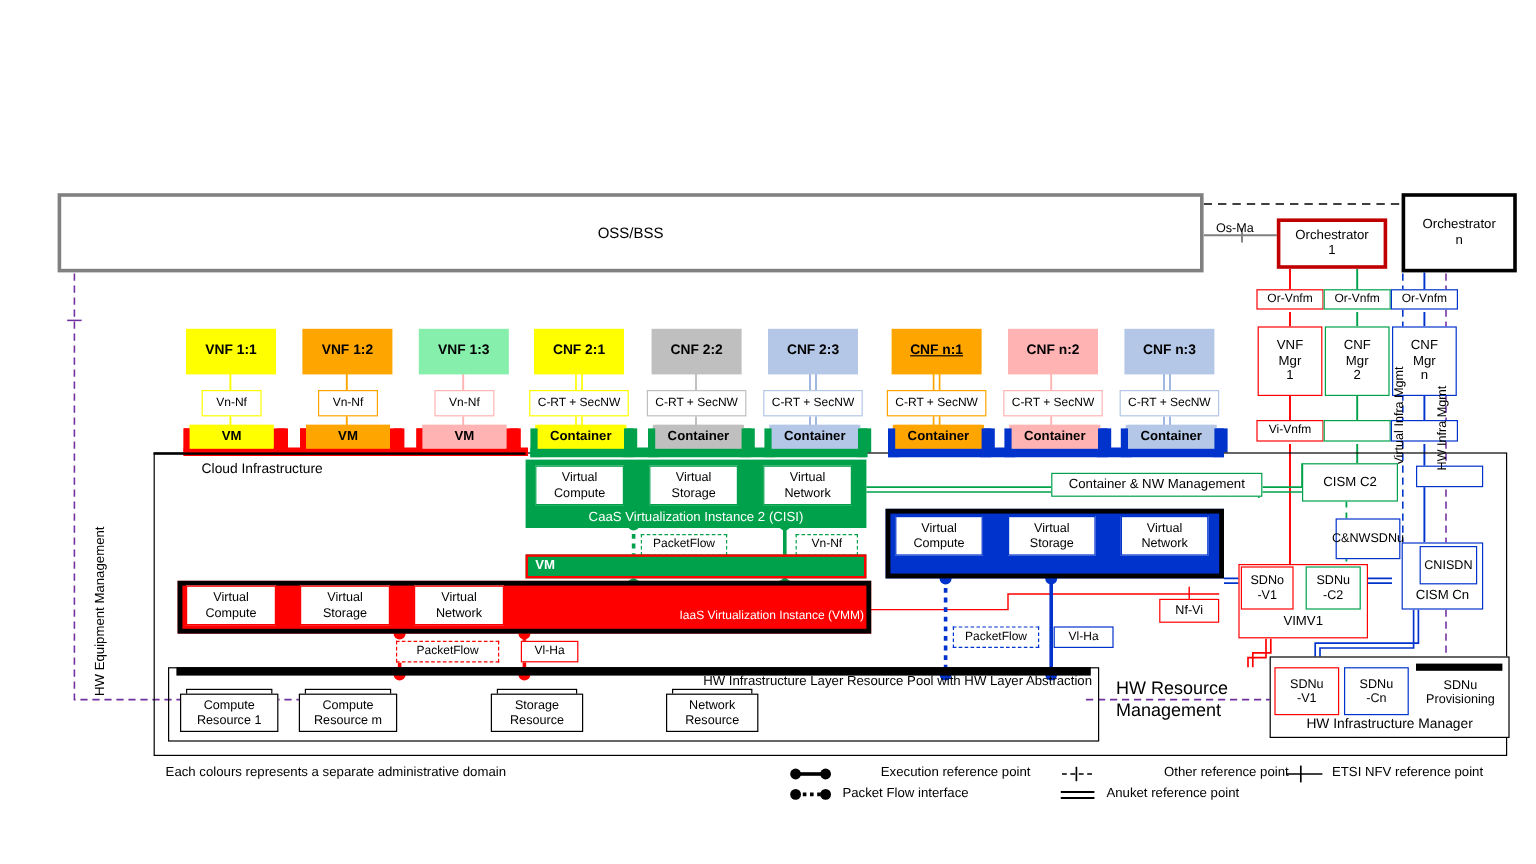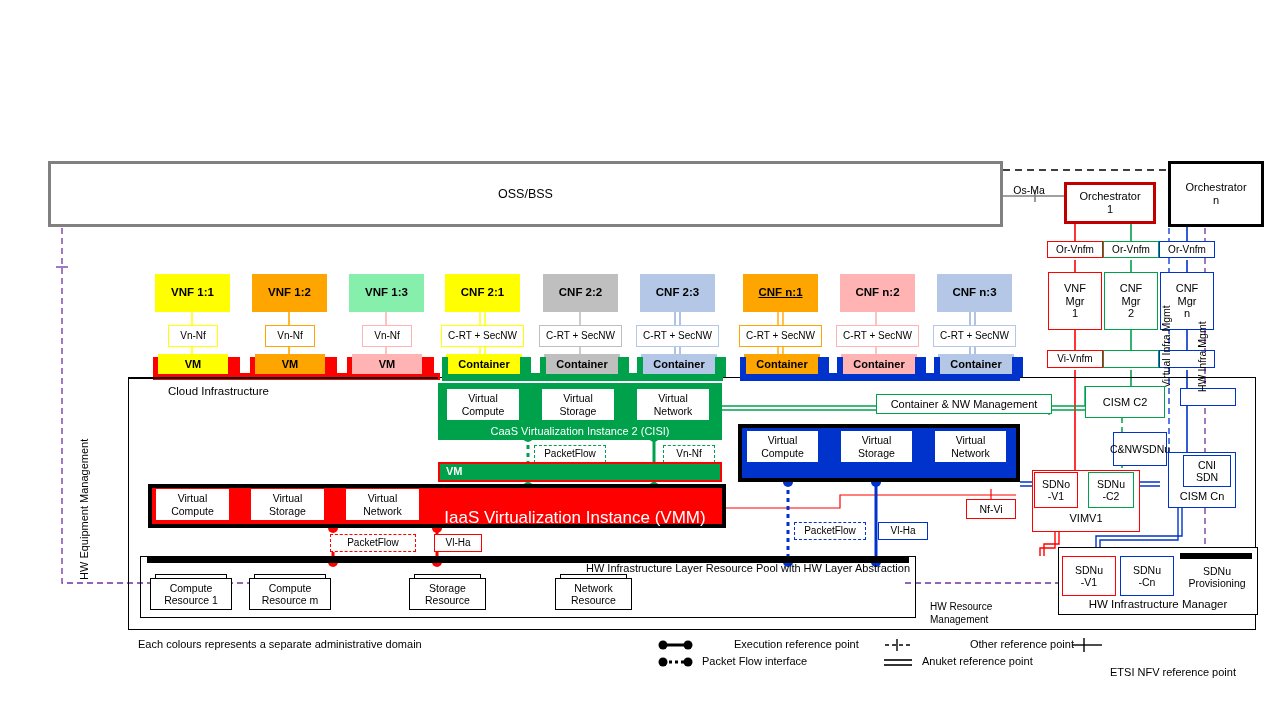--- a/index.html
+++ b/index.html
@@ -186,21 +186,21 @@
   <div class="abs vert" style="left:1160px;top:258px;height:130px;font-size:10.5px;">
     <span>Virtual Infra Mgmt</span>
   </div>
   <div class="abs vert" style="left:1196px;top:272px;height:120px;font-size:10.5px;">
     <span>HW Infra Mgmt</span>
   </div>
   <div class="abs vert" style="left:78px;top:400px;height:180px;font-size:11px;">
     <span>HW Equipment Management</span>
   </div>
 
-  <div class="abs" style="left:930px;top:565px;width:110px;font-size:10px;line-height:1.25;text-align:left;margin-top:36px;">
+  <div class="abs" style="left:930px;top:565px;width:110px;font-size:15px;line-height:1.25;text-align:left;">
     <div>HW Resource</div>
     <div>Management</div>
   </div>
 
   <div class="abs ctr fbox" style="left:155px;top:274px;width:75px;background:#FFFF00;">
     <span>VNF 1:1</span>
     </div>
   <div class="abs ctr lbl" style="left:168px;top:325px;width:50px;height:22px;border:1.4px solid #FFFF00;font-size:10px;">
     <span>Vn-Nf</span>
     </div>
@@ -357,21 +357,21 @@
       <span>Compute</span>
     </div>
   <div class="abs ctr obox" style="left:250px;top:488px;width:75px;height:33px;border:1px solid #FF0000;flex-direction:column;font-size:10.5px;">
     <span>Virtual</span>
       <span>Storage</span>
     </div>
   <div class="abs ctr obox" style="left:345px;top:488px;width:75px;height:33px;border:1px solid #FF0000;flex-direction:column;font-size:10.5px;">
     <span>Virtual</span>
       <span>Network</span>
     </div>
-  <div class="abs" style="left:430px;top:508px;width:290px;text-align:center;color:#fff;font-size:17px;">
+  <div class="abs" style="left:430px;top:508px;width:290px;text-align:right;color:#fff;font-size:10px;">
     <span>IaaS Virtualization Instance (VMM)</span></div>
 
   <div class="abs ctr lbl" style="left:330px;top:534px;width:86px;height:18px;border:1.4px dashed #FF0000;font-size:10px;">
     <span>PacketFlow</span>
     </div>
   <div class="abs ctr lbl" style="left:434px;top:534px;width:48px;height:18px;border:1.4px solid #FF0000;font-size:10px;">
     <span>Vl-Ha</span>
     </div>
 
   <div class="abs" style="left:140px;top:556px;width:776px;height:62px;border:1.4px solid #000;"></div>
@@ -410,21 +410,21 @@
   <div class="abs ctr lbl" style="left:1085px;top:386px;width:80px;height:32px;border:1.3px solid #00A14B;font-size:11px;">
     <span>CISM C2</span>
     </div>
 
   <div class="abs ctr lbl" style="left:1113px;top:432px;width:54px;height:34px;border:1.5px solid #0033CC;flex-direction:row;font-size:10.5px;">
     <span>C&amp;NW</span>
     <span>SDNu</span>
     </div>
 
   <div class="abs lbl" style="left:1168px;top:452px;width:68px;height:56px;border:1.3px solid #0033CC;"></div>
-  <div class="abs ctr lbl" style="left:1183px;top:455px;width:48px;height:32px;border:1.3px solid #0033CC;flex-direction:column;font-size:10.5px;">
+  <div class="abs ctr lbl" style="left:1183px;top:455px;width:48px;height:32px;border:1.3px solid #0033CC;flex-direction:row;font-size:10.5px;">
     <span>CNI</span>
     <span>SDN</span>
     </div>
   <div class="abs ctr" style="left:1168px;top:488px;width:68px;height:16px;font-size:11px;">
     <span>CISM Cn</span>
     </div>
 
   <div class="abs ctr lbl" style="left:966px;top:499px;width:50px;height:20px;border:1.3px solid #FF0000;font-size:10.5px;">
     <span>Nf-Vi</span>
     </div>
@@ -485,21 +485,21 @@
   </svg>
 
   <div class="abs" style="left:702px;top:638px;font-size:11px;margin-left:32px;">
     <span>Execution reference point</span></div>
   <div class="abs" style="left:702px;top:655px;font-size:11px;">
     <span>Packet Flow interface</span></div>
   <div class="abs" style="left:970px;top:638px;font-size:11px;">
     <span>Other reference point</span></div>
   <div class="abs" style="left:922px;top:655px;font-size:11px;">
     <span>Anuket reference point</span></div>
-  <div class="abs" style="left:1110px;top:638px;font-size:11px;margin-top:28px;">
+  <div class="abs" style="left:1110px;top:638px;font-size:11px;">
     <span>ETSI NFV reference point</span></div>
 
   <svg class="abs" style="left:0;top:0;width:1280px;height:720px;pointer-events:none;">
 
     <path d="M153 373 L440 373 L440 380 L153 380 Z" fill="#FF0000"></path>
     <path d="M153 357 L153 380 L162 380 L162 357 Z" fill="#FF0000"></path>
     <path d="M231 357 L231 380 L240 380 L240 357 Z" fill="#FF0000"></path>
     <path d="M250 357 L250 380 L259 380 L259 357 Z" fill="#FF0000"></path>
     <path d="M328 357 L328 380 L337 380 L337 357 Z" fill="#FF0000"></path>
     <path d="M347 357 L347 380 L356 380 L356 357 Z" fill="#FF0000"></path>

